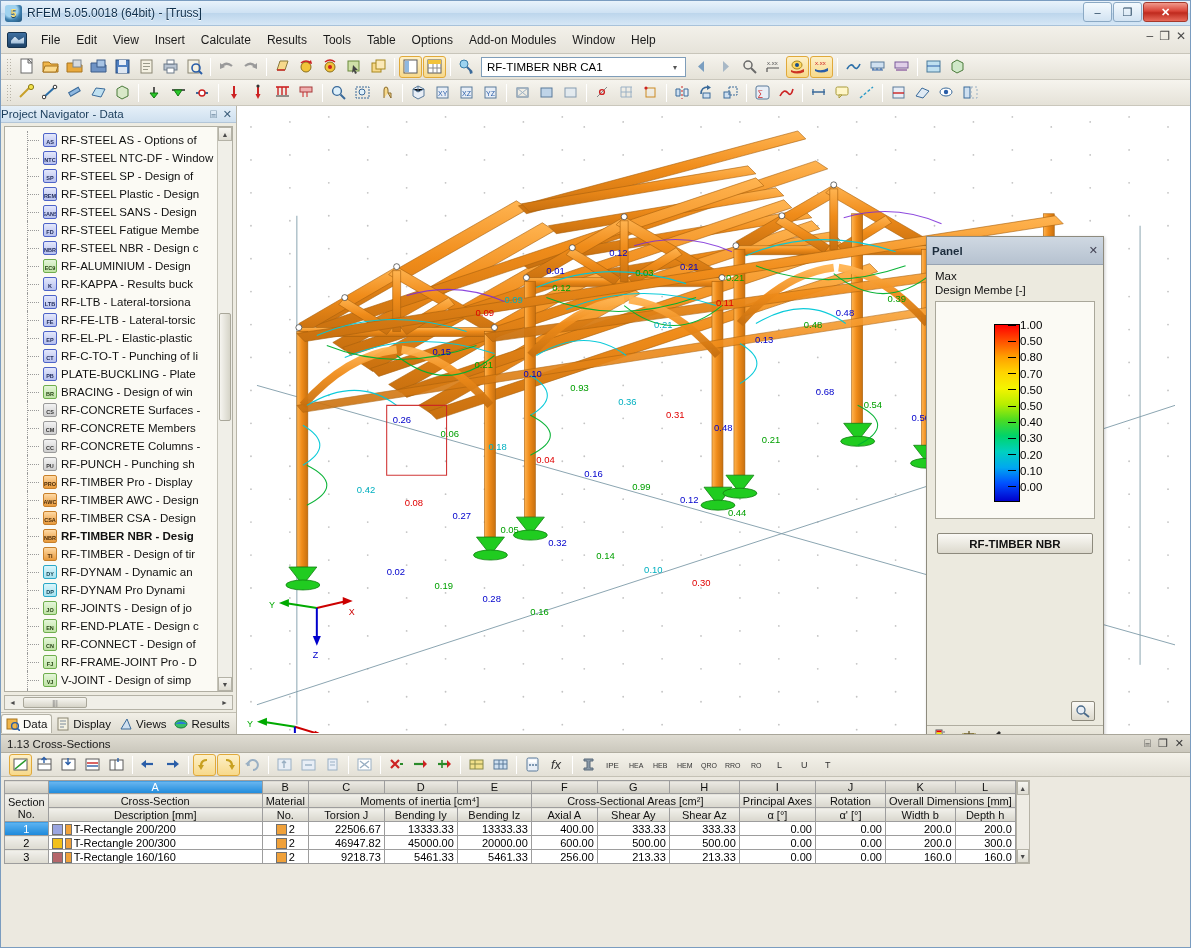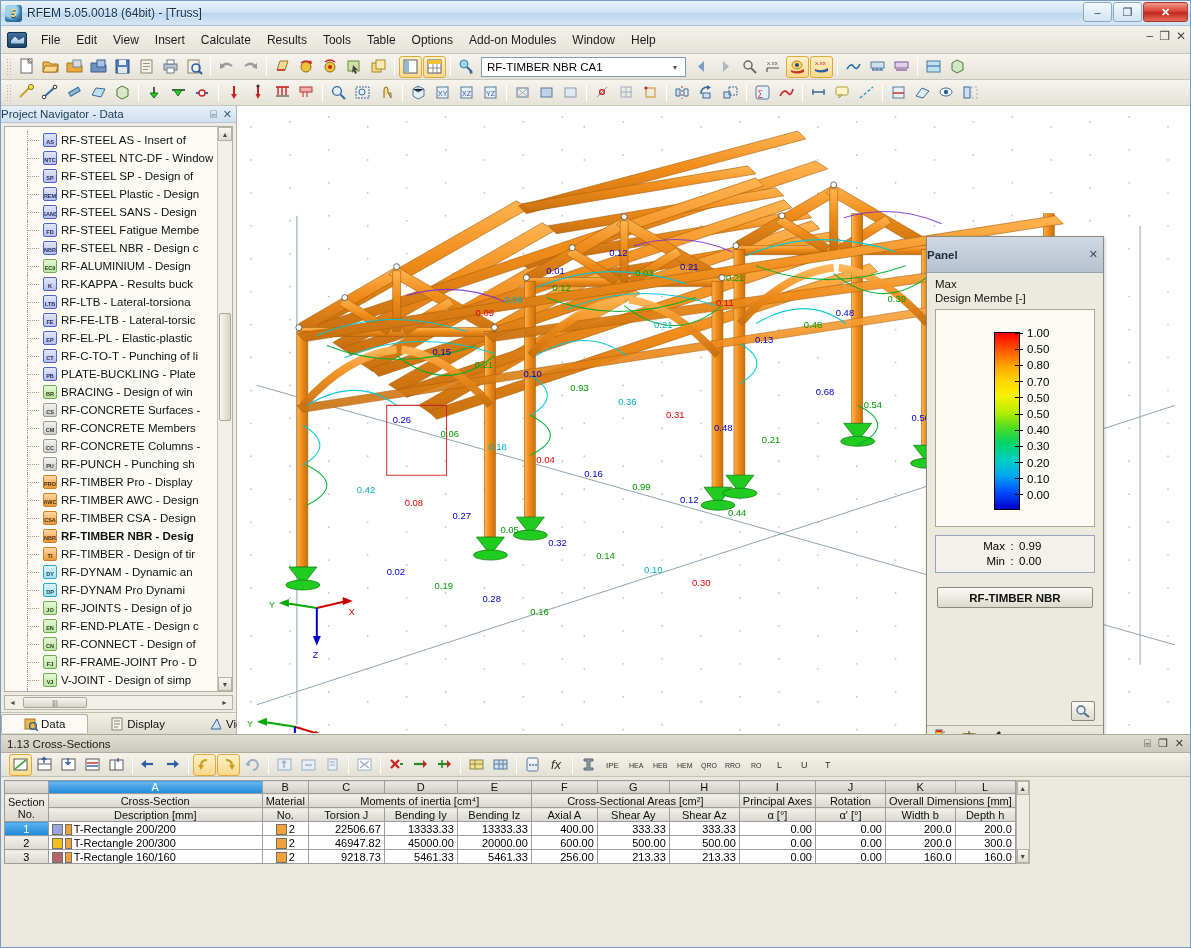--- a/index.html
+++ b/index.html
@@ -198,61 +198,61 @@
     font-size:7px; color:#6a6a6a;
   }
   .nav-hscroll .ha { width:15px; text-align:center; font-size:7px; color:#4a4a4a;}
   .nav-tabs {
     height:22px; display:flex; align-items:center;
     background:linear-gradient(180deg,#f1efe7,#dedbd0);
     border-top:1px solid #c2bfb3;
   }
   .nav-tab {
     display:flex; align-items:center; gap:3px;
-    padding:2px 22px; font-size:11.5px; color:#111;
+    padding:2px 4px; font-size:11.5px; color:#111;
   }
   .nav-tab.active { background:#fbfaf4; border:1px solid #b4b2a6; border-bottom:none; border-radius:3px 3px 0 0;}
 
   
   .viewport {
     flex:1; position:relative; background:#ffffff; overflow:hidden;
   }
   .vp-svg { position:absolute; inset:0; }
 
   
   .panel {
     position:absolute; right:86px; top:130px;
     width:178px; height:512px;
     background:#eceadf;
     border:1px solid #8e8b7e;
     box-shadow: 1px 1px 3px #00000033;
     display:flex; flex-direction:column;
   }
   .panel-title {
-    height:36px; display:flex; align-items:center;
+    height:28px; display:flex; align-items:center;
     background:linear-gradient(180deg,#cfd8e2,#b6c2d0);
     border-bottom:1px solid #97a3b2;
-    font-size:11.5px; color:#1c2c3c; font-weight:bold;
+    padding-left:5px; font-size:11.5px; color:#1c2c3c; font-weight:bold;
     position:relative;
   }
   .panel-title .x { position:absolute; right:5px; color:#445; font-size:11px; font-weight:normal;}
   .panel-head { padding:4px 0 2px 8px; font-size:11.5px; color:#111; line-height:14px;}
   .legend-box {
     margin:2px 8px 0 8px; background:#fbfaf4;
     border:1px solid #a9a79a; height:218px; position:relative;
   }
   .legend-bar {
     position:absolute; left:58px; top:22px; width:26px; height:178px;
     border:1px solid #000;
     background: linear-gradient(180deg,
       #ff0000 0%, #ff4f00 9%, #ff9f00 18%, #ffd400 27%,
       #f4f400 36%, #b8ee00 45%, #4cdc22 54%, #00d46a 63%,
       #00d0c0 72%, #00a8f0 81%, #0050ff 90%, #0000cc 100%);
   }
-  .legend-ticks { position:absolute; left:79px; top:15px; width:80px;}
+  .legend-ticks { position:absolute; left:72px; top:15px; width:80px;}
   .legend-tick {
     height:16.2px; display:flex; align-items:center;
     font-size:11.5px; color:#000;
   }
   .legend-tick i { display:inline-block; width:8px; height:1px; background:#000; margin-right:4px;}
   .minmax {
     margin:8px 8px 0 8px; border:1px solid #9aa3c0;
     background:#f3f1ea; padding:3px 0;
   }
   .minmax div { font-size:11.5px; text-align:center; color:#000; line-height:15px;}
@@ -789,21 +789,21 @@
           <span>✕</span>
         </span>
       </div>
 
       <div class="nav-tree">
         <div class="tree-scroll" id="tree-host">
             <div class="tree-row">
               <span class="vline"></span>
               <span class="dots"></span>
               <span class="ticon blue">AS</span>
-              <span>RF-STEEL AS - Insert of</span>
+              <span>RF-STEEL AS - Options of</span>
             </div>
             <div class="tree-row">
               <span class="vline"></span>
               <span class="dots"></span>
               <span class="ticon blue">NTC</span>
               <span>RF-STEEL NTC-DF - Window</span>
             </div>
             <div class="tree-row">
               <span class="vline"></span>
               <span class="dots"></span>
@@ -1808,28 +1808,20 @@
               <div class="legend-tick">
                 <i></i>
                 <span>0.10</span>
               </div>
               <div class="legend-tick">
                 <i></i>
                 <span>0.00</span>
               </div>
             </div>
         </div>
-        <div class="minmax">
-          <div>
-            <span class="lbl">Max</span><span class="sep">:</span><span class="val">0.99</span>
-          </div>
-          <div>
-            <span class="lbl">Min</span><span class="sep">:</span><span class="val">0.00</span>
-          </div>
-        </div>
         <div class="panel-btn">RF-TIMBER NBR</div>
         <div class="panel-spacer"></div>
         <div class="panel-zoom">
           <svg width="16" height="14">
               <circle cx="6" cy="6" r="4" fill="#e8eef6" stroke="#4a6a8a" stroke-width="1.3"></circle>
               <path d="M9 9 L14 13" stroke="#4a6a8a" stroke-width="1.8"></path>
             </svg>
         </div>
         <div class="panel-tabs">
           <span>

